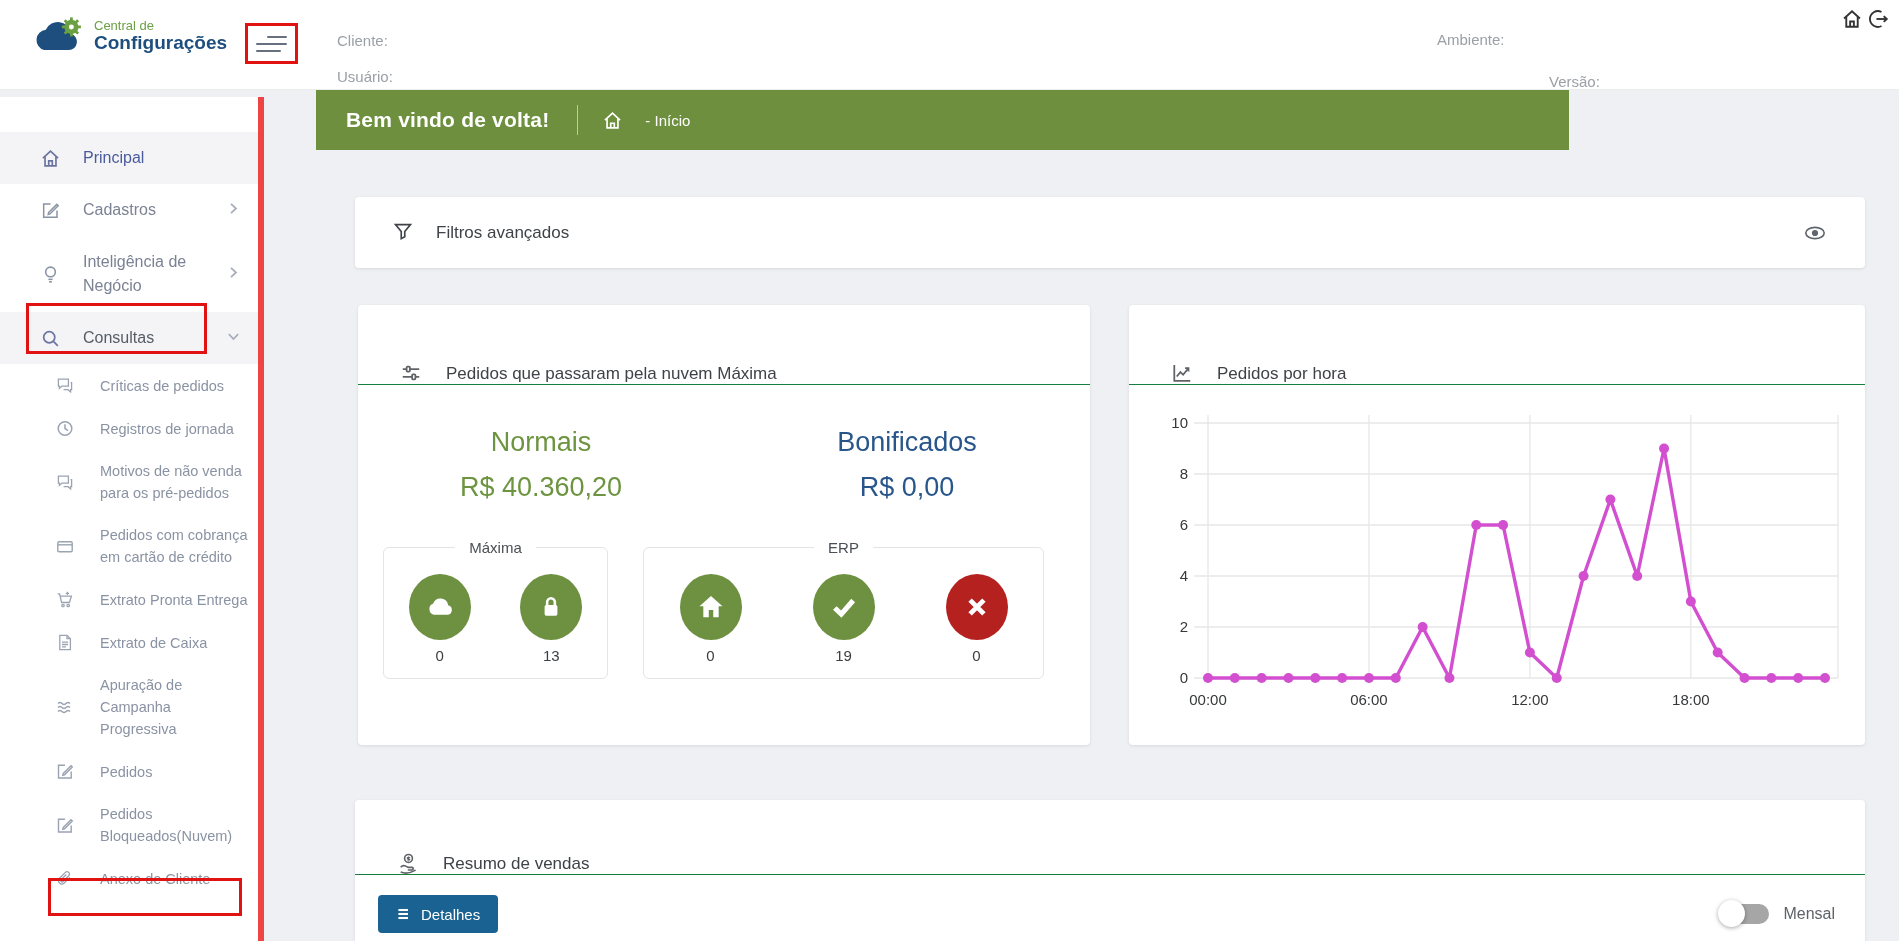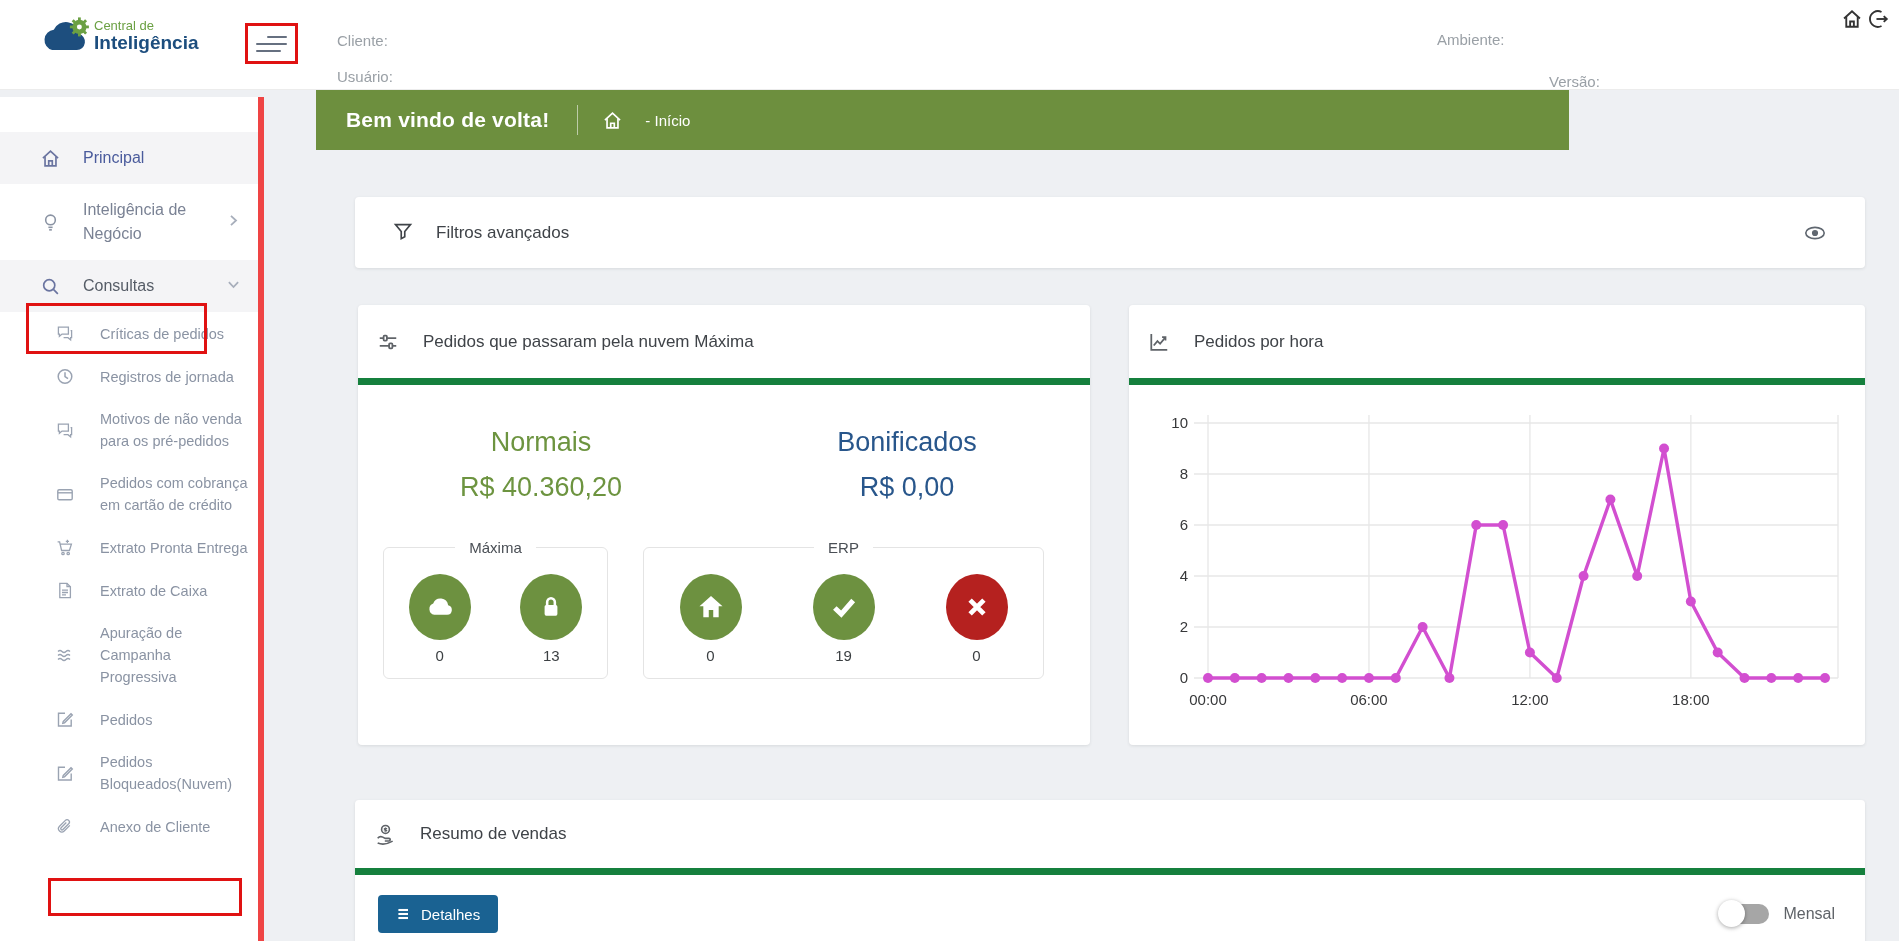--- a/index.html
+++ b/index.html
@@ -9,21 +9,21 @@
     --side-gray:#7a8294; --side-sub:#8a93a3; --side-blue:#4a5b9c;
   }
   *{box-sizing:border-box; margin:0; padding:0;}
   html,body{width:1899px; height:941px;}
   body{
     position:relative; overflow:hidden; background:#eef0f3;
     font-family:"Liberation Sans", sans-serif; color:#3f4348;
   }
   
   .header{position:absolute; left:0; top:0; width:1899px; height:90px; background:#fff; border-bottom:1px solid #ececec; z-index:5;}
-  .brand{position:absolute; left:40px; top:17px; display:flex; align-items:center; }
+  .brand{position:absolute; left:32px; top:17px; display:flex; align-items:center; gap:8px;}
   .brand-text{line-height:1.05;}
   .brand-top{color:var(--brand-green); font-size:13px; display:block;}
   .brand-bottom{color:var(--brand-blue); font-size:19px; font-weight:bold; display:block;}
   .menu-btn{position:absolute; left:245px; top:23px; width:53px; height:41px; border:3px solid var(--ann-red); background:#fff; display:flex; flex-direction:column; justify-content:center; gap:5px; padding:0 8px; cursor:pointer;}
   .menu-btn .bar{height:2px; background:#667080; border-radius:1px;}
   .menu-btn .bar.b1{width:20px; align-self:flex-end;}
   .menu-btn .bar.b2{width:31px;}
   .menu-btn .bar.b3{width:25px; align-self:flex-start;}
   .hfield{position:absolute; color:#9aa0a6; font-size:15px;}
   .hicon{position:absolute; top:8px; width:22px; height:22px; color:#333; cursor:pointer;}
@@ -48,21 +48,21 @@
   .side-item.active .s-label{color:var(--side-blue);}
   .side-item[data-name="sidebar-item-consultas"] .s-label{color:#555c66;}
   .lvl2 .s-label{margin-left:25px; font-size:14.5px; line-height:22px; max-width:148px; color:var(--side-sub);}
   .chev{position:absolute; right:14px; color:#a7aebb;}
   
   .red-box{position:absolute; border:3px solid var(--ann-red); z-index:20; pointer-events:none;}
   .rb-consultas{left:26px; top:303px; width:181px; height:51px;}
   .rb-anexo{left:48px; top:878px; width:194px; height:38px;}
   
   .card{position:absolute; background:#fff; border-radius:4px; box-shadow:0 1px 3px rgba(60,64,67,.12);}
-  .card-head{display:flex; align-items:center; height:80px; border-bottom:7px solid #15803d; padding:0 19px;}
+  .card-head{display:flex; align-items:flex-end; height:80px; border-bottom:1px solid #15803d; padding:0 42px;}
   .card-title{font-size:17px; color:#3f4348; margin-left:24px;}
   .card-head .t-icon{width:22px; height:22px; color:#5f6368; flex:0 0 auto;}
   .filters-card{left:355px; top:197px; width:1510px; height:71px; display:flex; align-items:center; padding:0 37px;}
   .filters-card .card-title{margin-left:22px;}
   .filters-card .eye{margin-left:auto; width:26px; height:26px; color:#606770; cursor:pointer;}
   .orders-card{left:358px; top:305px; width:732px; height:440px;}
   .chart-card{left:1129px; top:305px; width:736px; height:440px;}
   .summary-card{left:355px; top:800px; width:1510px; height:200px;}
   
   .totals{display:flex; margin-top:42px;}
@@ -108,21 +108,21 @@
           <rect x="-1.7" y="-11.5" width="3.4" height="4" transform="rotate(45)"></rect>
             <rect x="-1.7" y="7.5" width="3.4" height="4" transform="rotate(45)"></rect>
           <rect x="-11.5" y="-1.7" width="4" height="3.4" transform="rotate(45)"></rect>
             <rect x="7.5" y="-1.7" width="4" height="3.4" transform="rotate(45)"></rect>
         </g>
         <circle r="3" fill="#fff"></circle>
       </g>
     </svg>
     <div class="brand-text">
       <span class="brand-top" data-name="brand-line1">Central de</span>
-      <span class="brand-bottom" data-name="brand-line2">Inteligência</span>
+      <span class="brand-bottom" data-name="brand-line2">Configurações</span>
     </div>
   </div>
 
   <div class="menu-btn" data-name="menu-toggle">
     <span class="bar b1" data-name="hamburger-icon"></span>
     <span class="bar b2"></span>
     <span class="bar b3"></span>
   </div>
 
   <span class="hfield" style="left:337px; top:32px;" data-name="client-label">Cliente:</span>
@@ -162,20 +162,32 @@
 <nav class="sidebar" data-name="sidebar" id="sidebar">
     <div class="side-item lvl1 active" data-name="sidebar-item-principal">
       <span class="s-icon" data-name="home-icon">
         <svg width="21" height="21" viewBox="0 0 20 20" fill="none" stroke="currentColor" stroke-width="1.6">
           <path d="M2.8 9.6 L10 3 L17.2 9.6"></path>
           <path d="M4.8 8.2 V17 H15.2 V8.2"></path>
           <path d="M8.3 17 V12.3 H11.7 V17"></path>
         </svg>
       </span>
       <span class="s-label" data-name="sidebar-item-label">Principal</span>
+    </div>
+    <div class="side-item lvl1" data-name="sidebar-item-cadastros">
+      <span class="s-icon" data-name="edit-square-icon">
+        <svg width="21" height="21" viewBox="0 0 20 20" fill="none" stroke="currentColor" stroke-width="1.4">
+          <path d="M16.2 10 V16.5 H3.5 V3.8 H10"></path>
+          <path d="M8.2 12 L16 4.2 L17.3 5.5 L9.5 13.3 L7.8 13.8 Z"></path>
+        </svg>
+      </span>
+      <span class="s-label" data-name="sidebar-item-label">Cadastros</span>
+      <span class="chev" data-name="chevron-right-icon"><svg width="21" height="21" viewBox="0 0 20 20" fill="none" stroke="currentColor" stroke-width="1.7">
+          <path d="M7.6 5.6 L12.4 10 L7.6 14.4"></path>
+        </svg></span>
     </div>
     <div class="side-item lvl1" data-name="sidebar-item-inteligencia-de-negocio">
       <span class="s-icon" data-name="bulb-icon">
         <svg width="21" height="21" viewBox="0 0 20 20" fill="none" stroke="currentColor" stroke-width="1.5">
           <circle cx="10" cy="7.6" r="4.6"></circle>
           <path d="M8 14.6 H12"></path>
           <path d="M8.7 17 H11.3"></path>
         </svg>
       </span>
       <span class="s-label" data-name="sidebar-item-label">Inteligência de Negócio</span>

